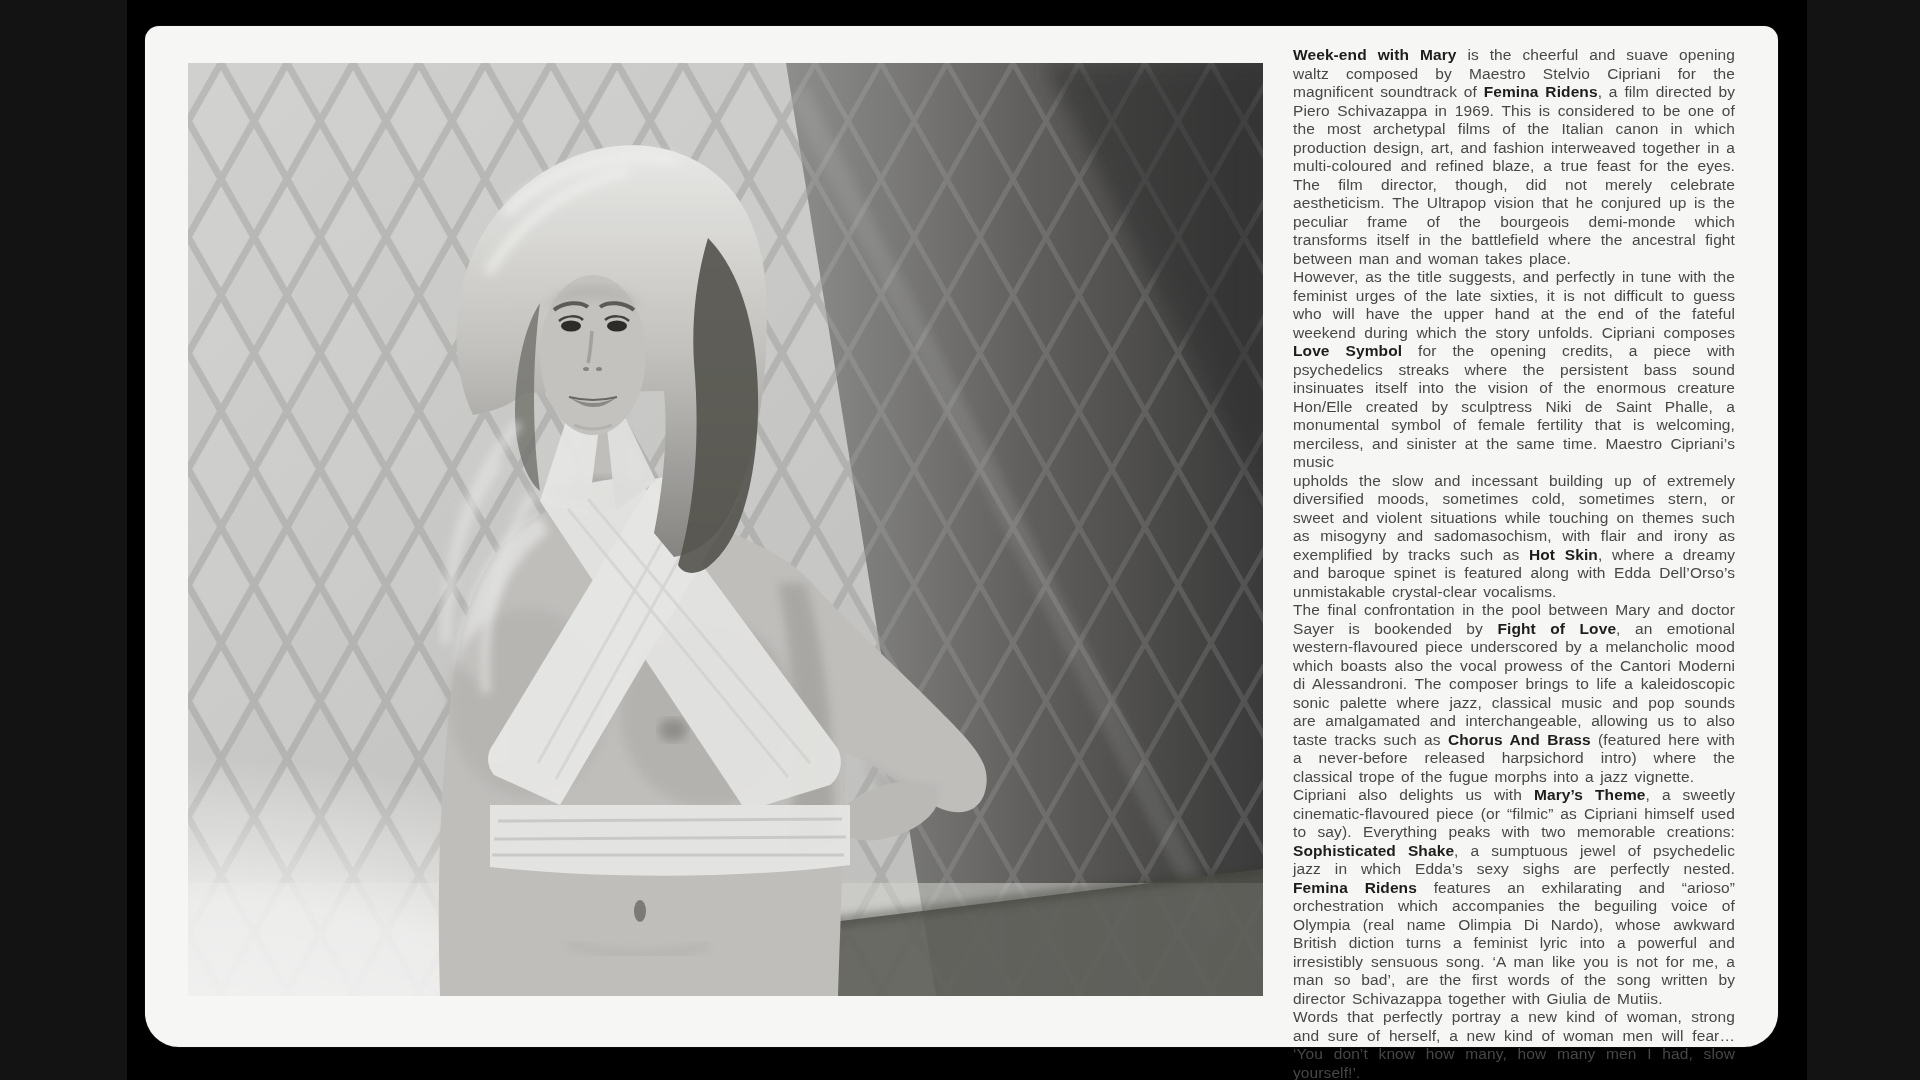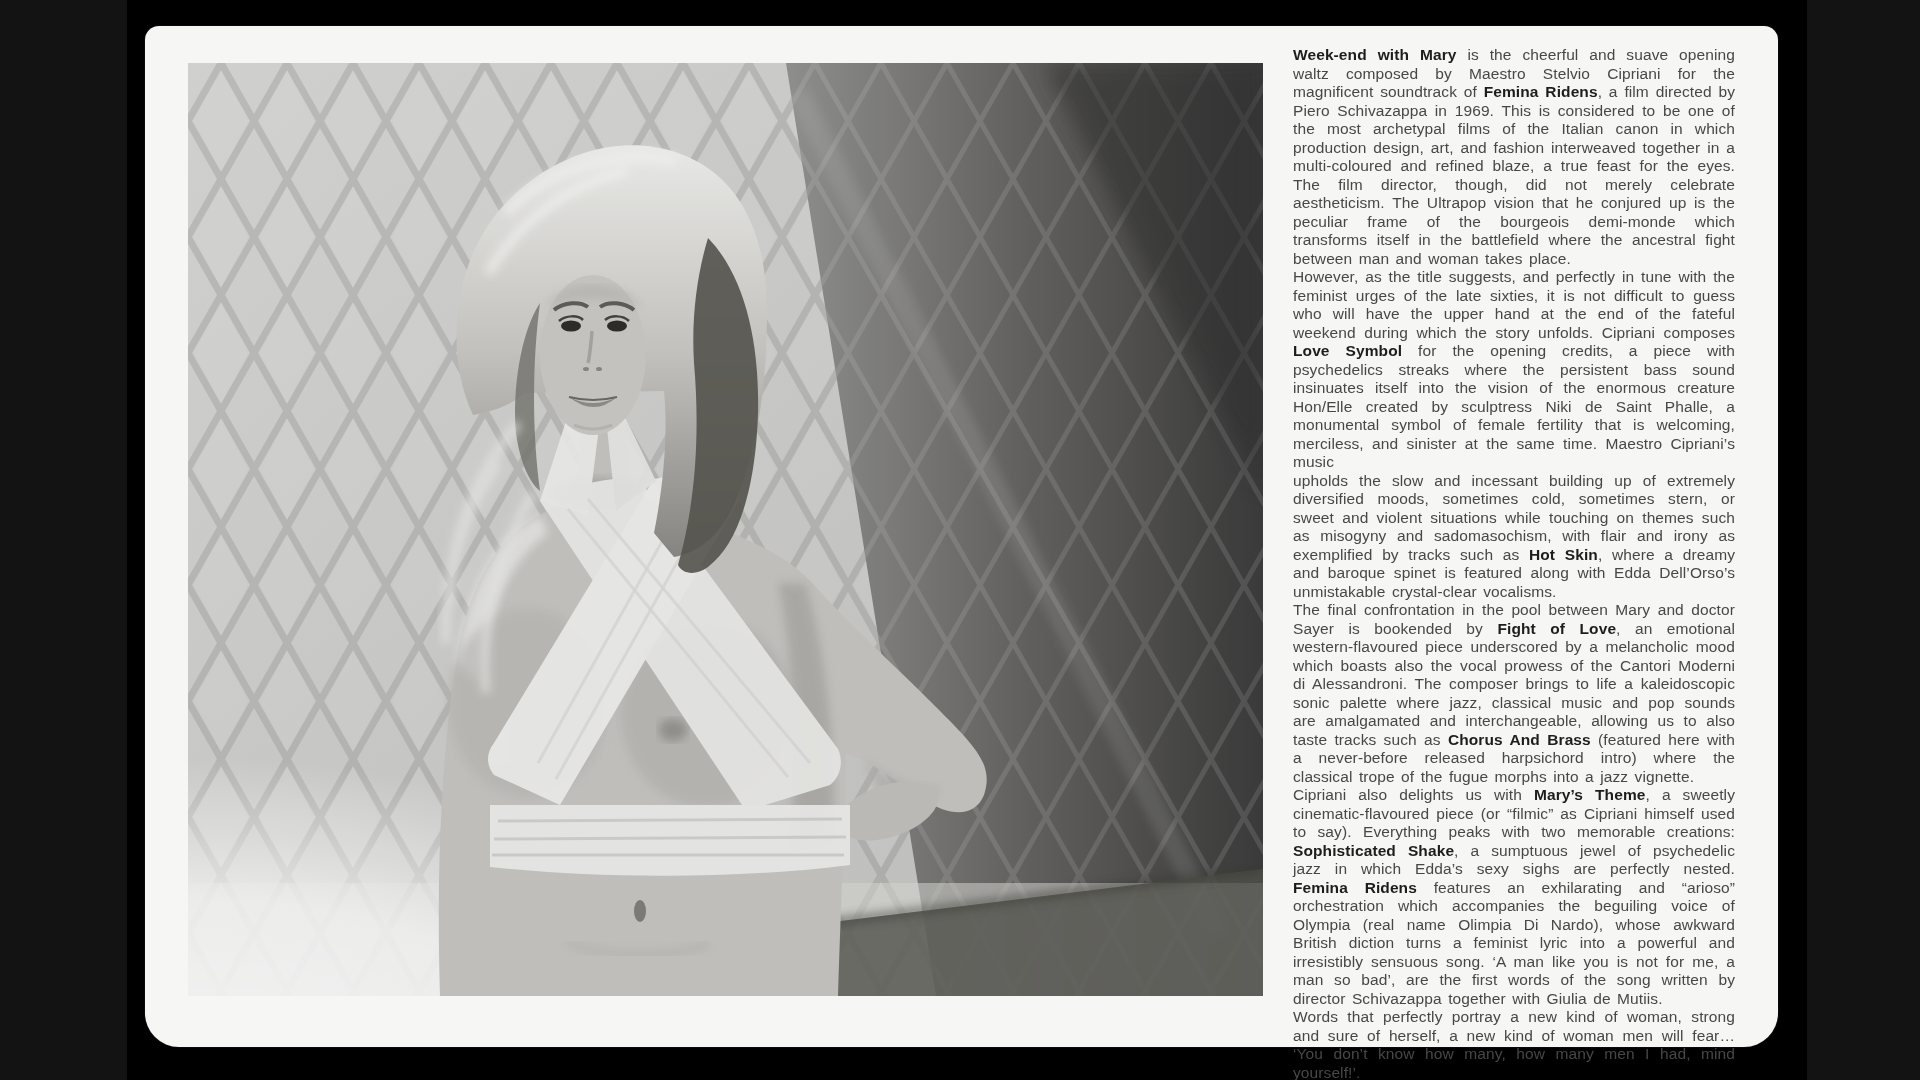--- a/index.html
+++ b/index.html
@@ -146,19 +146,19 @@
       </svg>
     </div>
 
     <div class="article">
       <div class="article-text">
           <p><b>Week-end with Mary</b><span> is the cheerful and suave opening waltz composed by Maestro Stelvio Cipriani for the magnificent soundtrack of </span><b>Femina Ridens</b><span>, a film directed by Piero Schivazappa in 1969. This is considered to be one of the most archetypal films of the Italian canon in which production design, art, and fashion interweaved together in a multi-coloured and refined blaze, a true feast for the eyes. The film director, though, did not merely celebrate aestheticism. The Ultrapop vision that he conjured up is the peculiar frame of the bourgeois demi-monde which transforms itself in the battlefield where the ancestral fight between man and woman takes place.</span></p>
           <p><span>However, as the title suggests, and perfectly in tune with the feminist urges of the late sixties, it is not difficult to guess who will have the upper hand at the end of the fateful weekend during which the story unfolds. Cipriani composes </span><b>Love Symbol</b><span> for the opening credits, a piece with psychedelics streaks where the persistent bass sound insinuates itself into the vision of the enormous creature Hon/Elle created by sculptress Niki de Saint Phalle, a monumental symbol of female fertility that is welcoming, merciless, and sinister at the same time. Maestro Cipriani’s music</span></p>
           <p><span>upholds the slow and incessant building up of extremely diversified moods, sometimes cold, sometimes stern, or sweet and violent situations while touching on themes such as misogyny and sadomasochism, with flair and irony as exemplified by tracks such as </span><b>Hot Skin</b><span>, where a dreamy and baroque spinet is featured along with Edda Dell’Orso’s unmistakable crystal-clear vocalisms.</span></p>
           <p><span>The final confrontation in the pool between Mary and doctor Sayer is bookended by </span><b>Fight of Love</b><span>, an emotional western-flavoured piece underscored by a melancholic mood which boasts also the vocal prowess of the Cantori Moderni di Alessandroni. The composer brings to life a kaleidoscopic sonic palette where jazz, classical music and pop sounds are amalgamated and interchangeable, allowing us to also taste tracks such as </span><b>Chorus And Brass</b><span> (featured here with a never-before released harpsichord intro) where the classical trope of the fugue morphs into a jazz vignette.</span></p>
           <p><span>Cipriani also delights us with </span><b>Mary’s Theme</b><span>, a sweetly cinematic-flavoured piece (or “filmic” as Cipriani himself used to say). Everything peaks with two memorable creations: </span><b>Sophisticated Shake</b><span>, a sumptuous jewel of psychedelic jazz in which Edda’s sexy sighs are perfectly nested. </span><b>Femina Ridens</b><span> features an exhilarating and “arioso” orchestration which accompanies the beguiling voice of Olympia (real name Olimpia Di Nardo), whose awkward British diction turns a feminist lyric into a powerful and irresistibly sensuous song. ‘A man like you is not for me, a man so bad’, are the first words of the song written by director Schivazappa together with Giulia de Mutiis.</span></p>
-          <p><span>Words that perfectly portray a new kind of woman, strong and sure of herself, a new kind of woman men will fear… ‘You don’t know how many, how many men I had, mind yourself!’.</span></p>
+          <p><span>Words that perfectly portray a new kind of woman, strong and sure of herself, a new kind of woman men will fear… ‘You don’t know how many, how many men I had, slow yourself!’.</span></p>
         </div>
 
     </div>
 
   </div>
 </div>
 
 </body></html>

